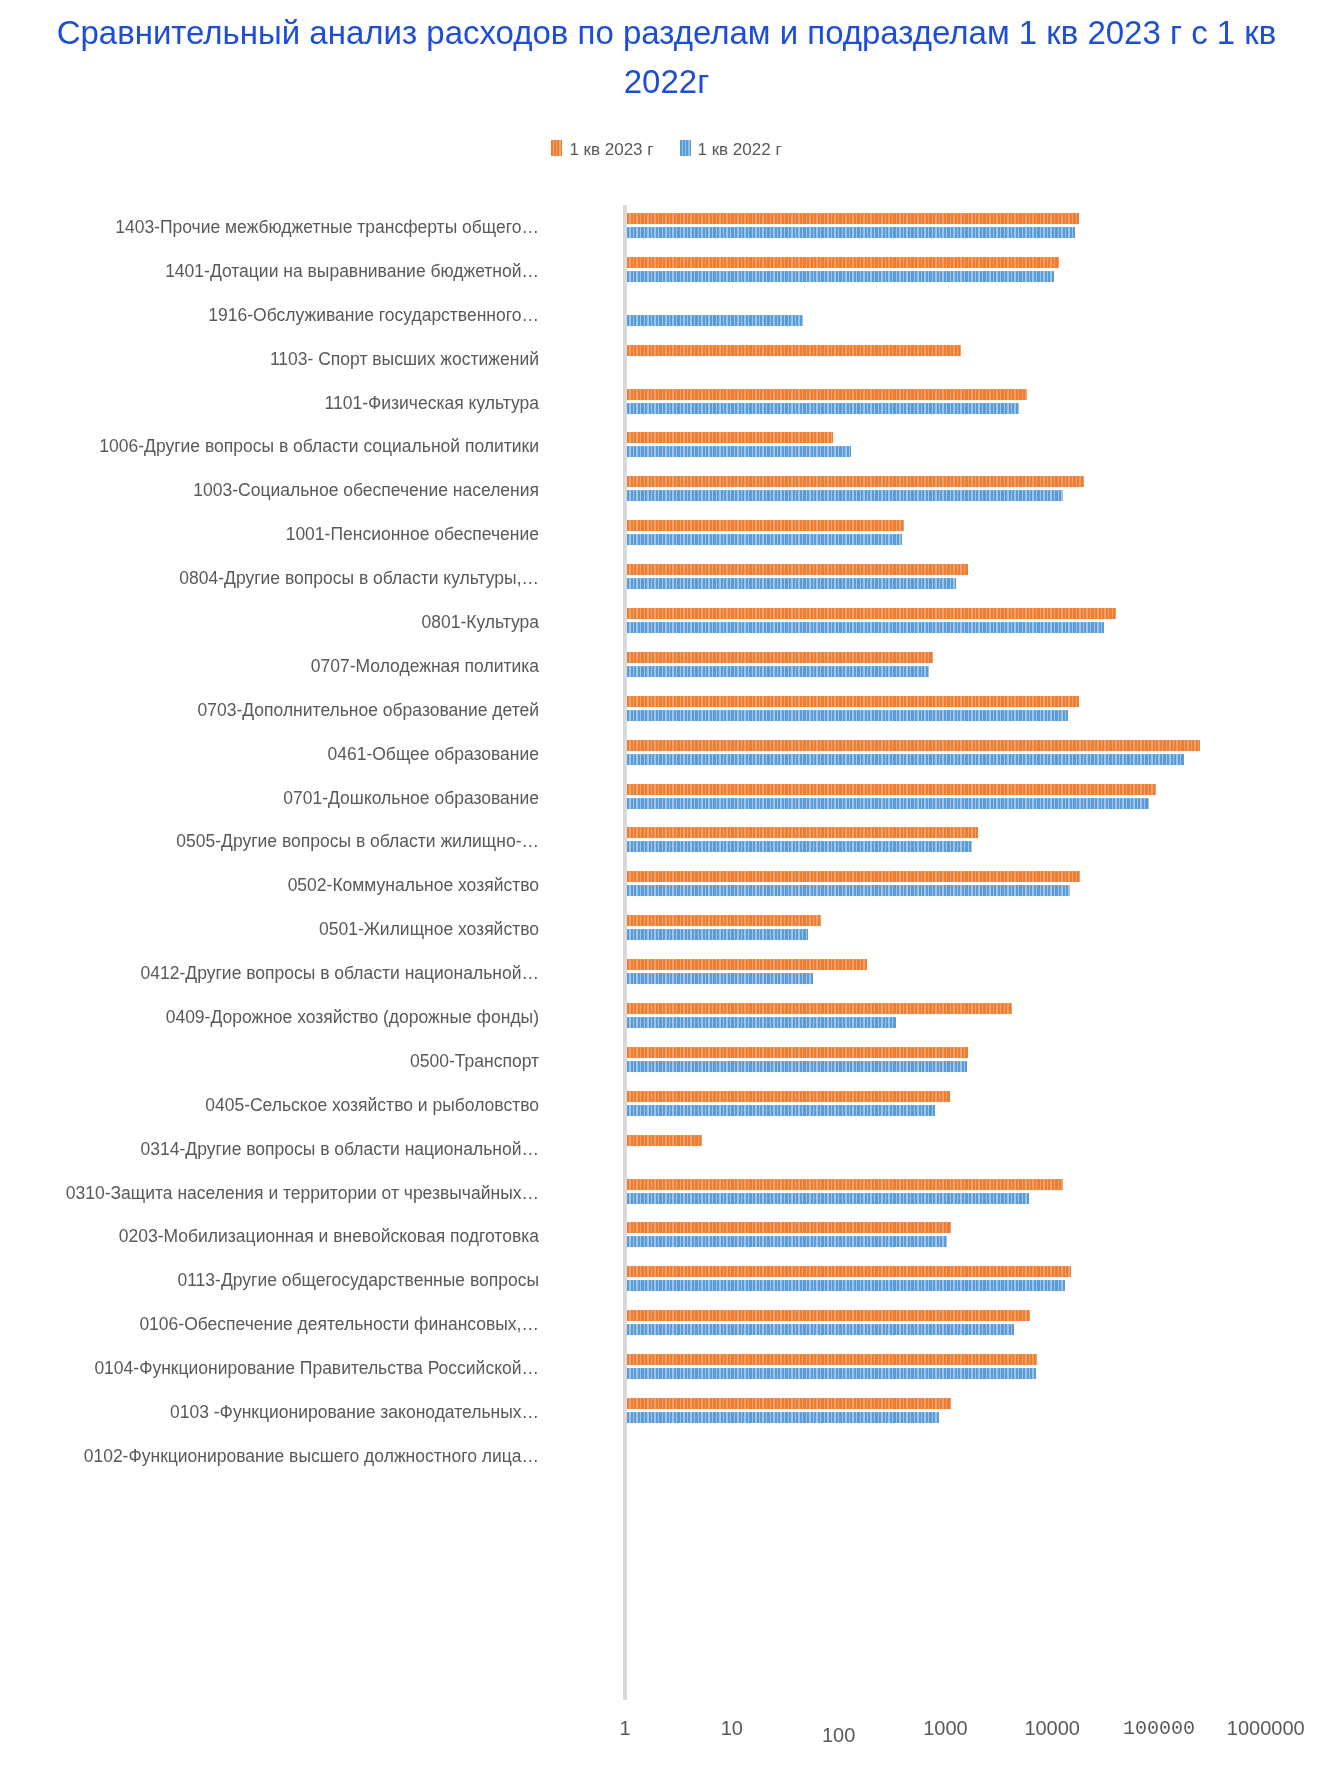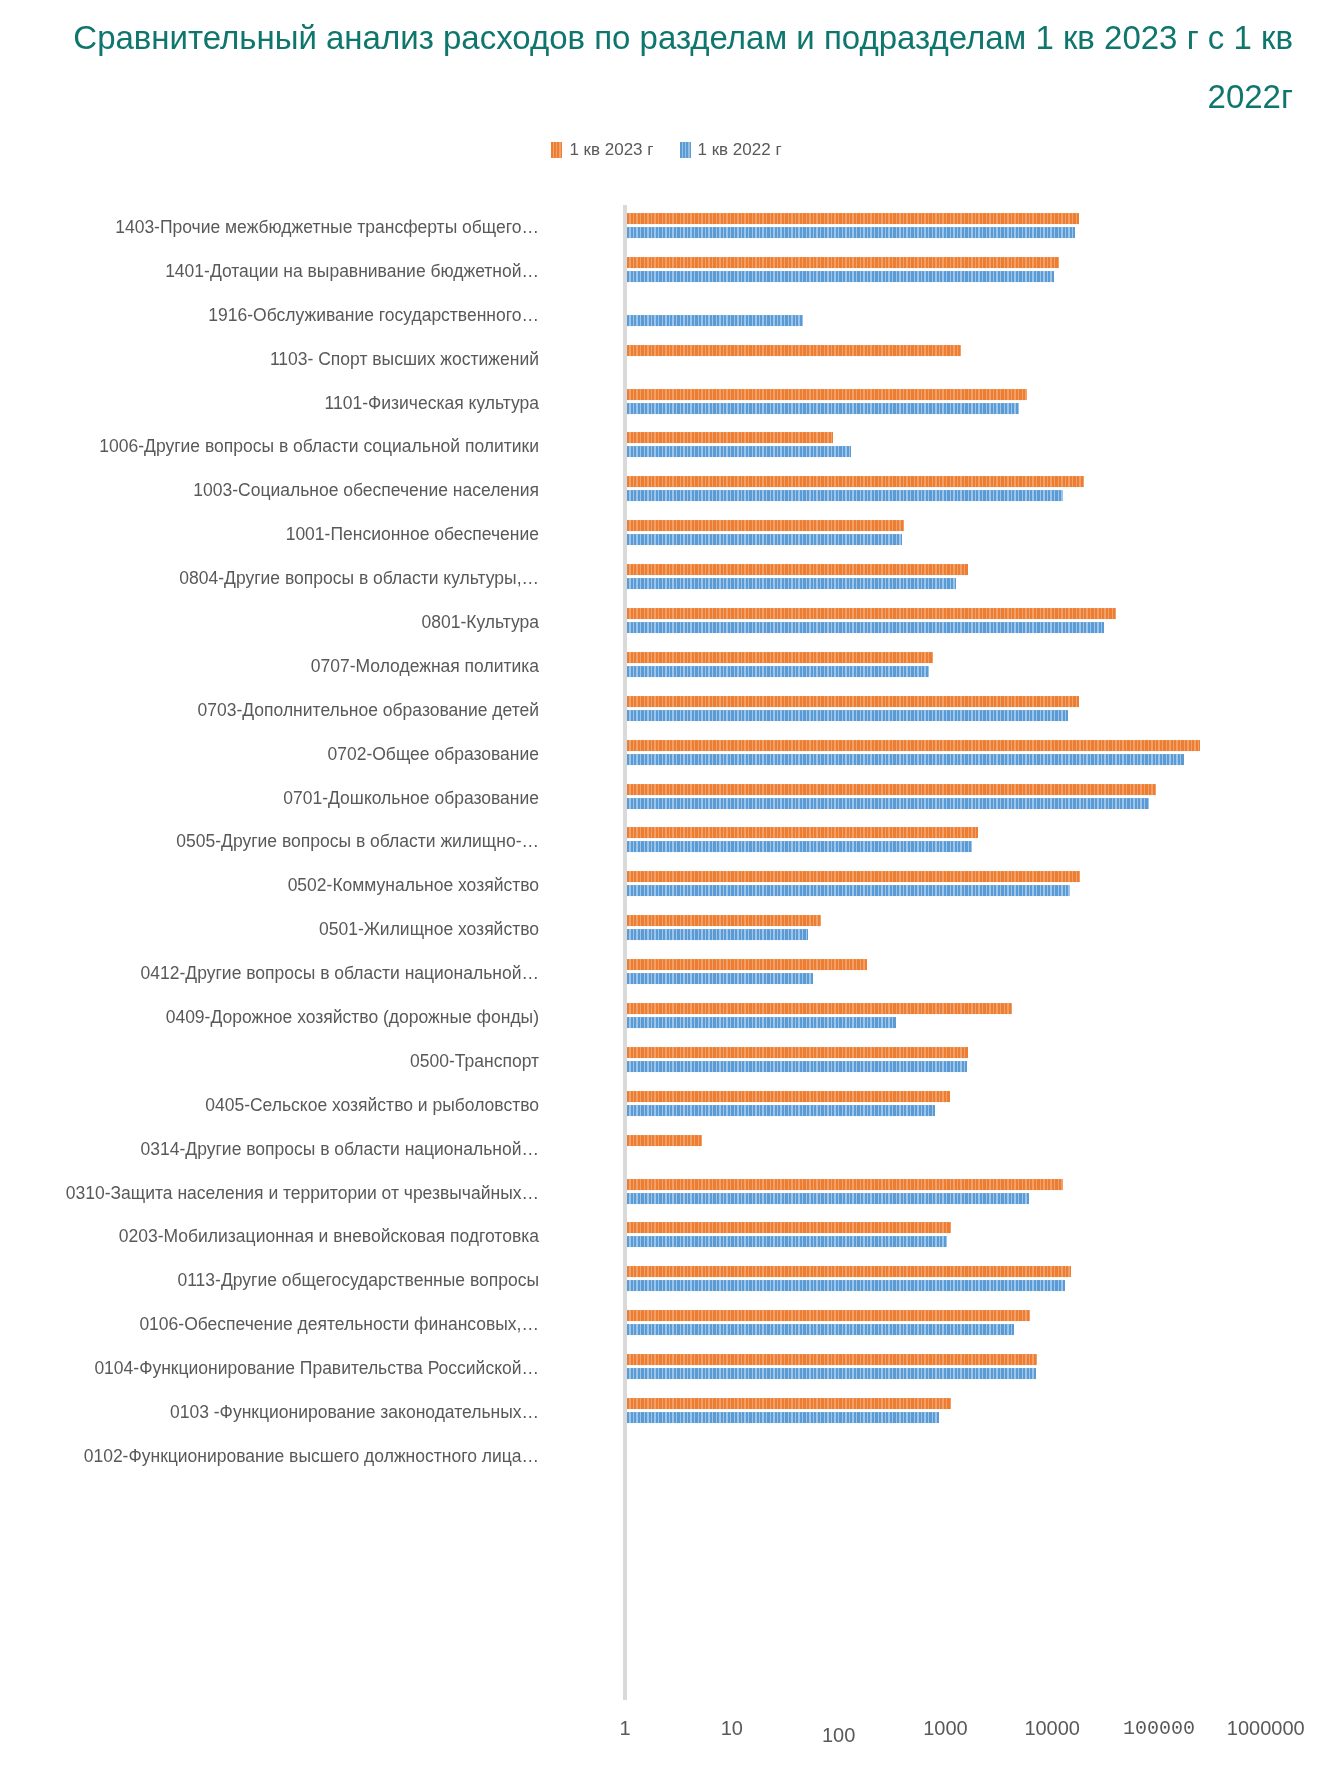--- a/index.html
+++ b/index.html
@@ -20,42 +20,42 @@
     position: relative;
     background: #ffffff;
   }
 
   
   .chart-title {
     position: absolute;
     left: 40px;
     top: 8px;
     width: 1253px;
-    text-align: right;
-    color: #0f766e;
+    text-align: center;
+    color: #1d4ed8;
     font-size: 33px;
-    line-height: 59px;
+    line-height: 49px;
     font-weight: normal;
     letter-spacing: 0px;
   }
 
   
   .legend {
     position: absolute;
     left: 0;
     top: 140px;
     width: 1333px;
     display: flex;
     justify-content: center;
     align-items: center;
     gap: 26px;
   }
   .legend-item {
     display: flex;
-    align-items: center;
+    align-items: flex-start;
     gap: 7px;
   }
   .legend-swatch {
     width: 11px;
     height: 16px;
     display: inline-block;
   }
   .legend-swatch.s0 {
     background:
       repeating-linear-gradient(90deg,
@@ -260,21 +260,21 @@
           </div>
         </div>
         <div class="cat-row">
           <div class="cat-label"><span>0703-Дополнительное образование детей</span></div>
           <div class="bars">
             <div class="bar s0" style="width: 451.812px;"></div>
             <div class="bar s1" style="width: 441.12px;"></div>
           </div>
         </div>
         <div class="cat-row">
-          <div class="cat-label"><span>0702-Общее образование</span></div>
+          <div class="cat-label"><span>0461-Общее образование</span></div>
           <div class="bars">
             <div class="bar s0" style="width: 572.633px;"></div>
             <div class="bar s1" style="width: 557.227px;"></div>
           </div>
         </div>
         <div class="cat-row">
           <div class="cat-label"><span>0701-Дошкольное образование</span></div>
           <div class="bars">
             <div class="bar s0" style="width: 529.113px;"></div>
             <div class="bar s1" style="width: 522.476px;"></div>

